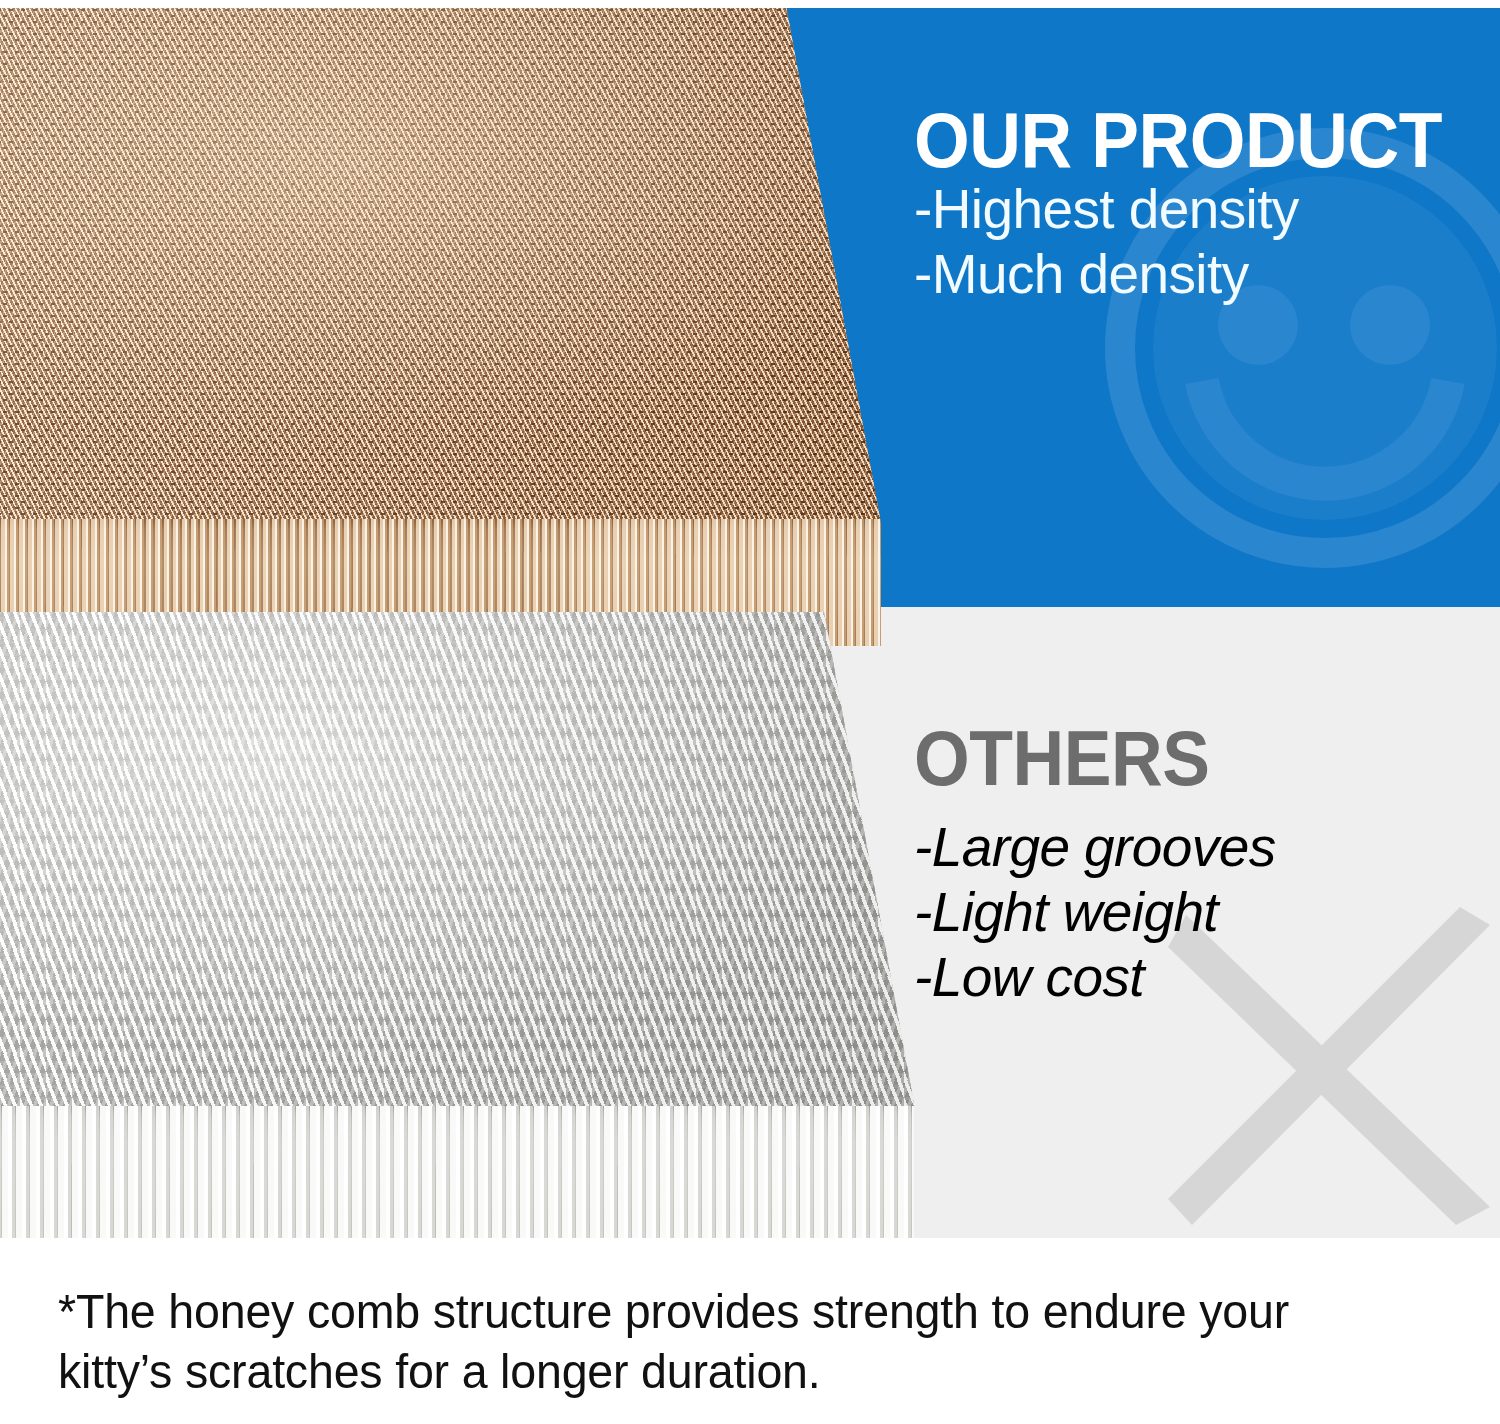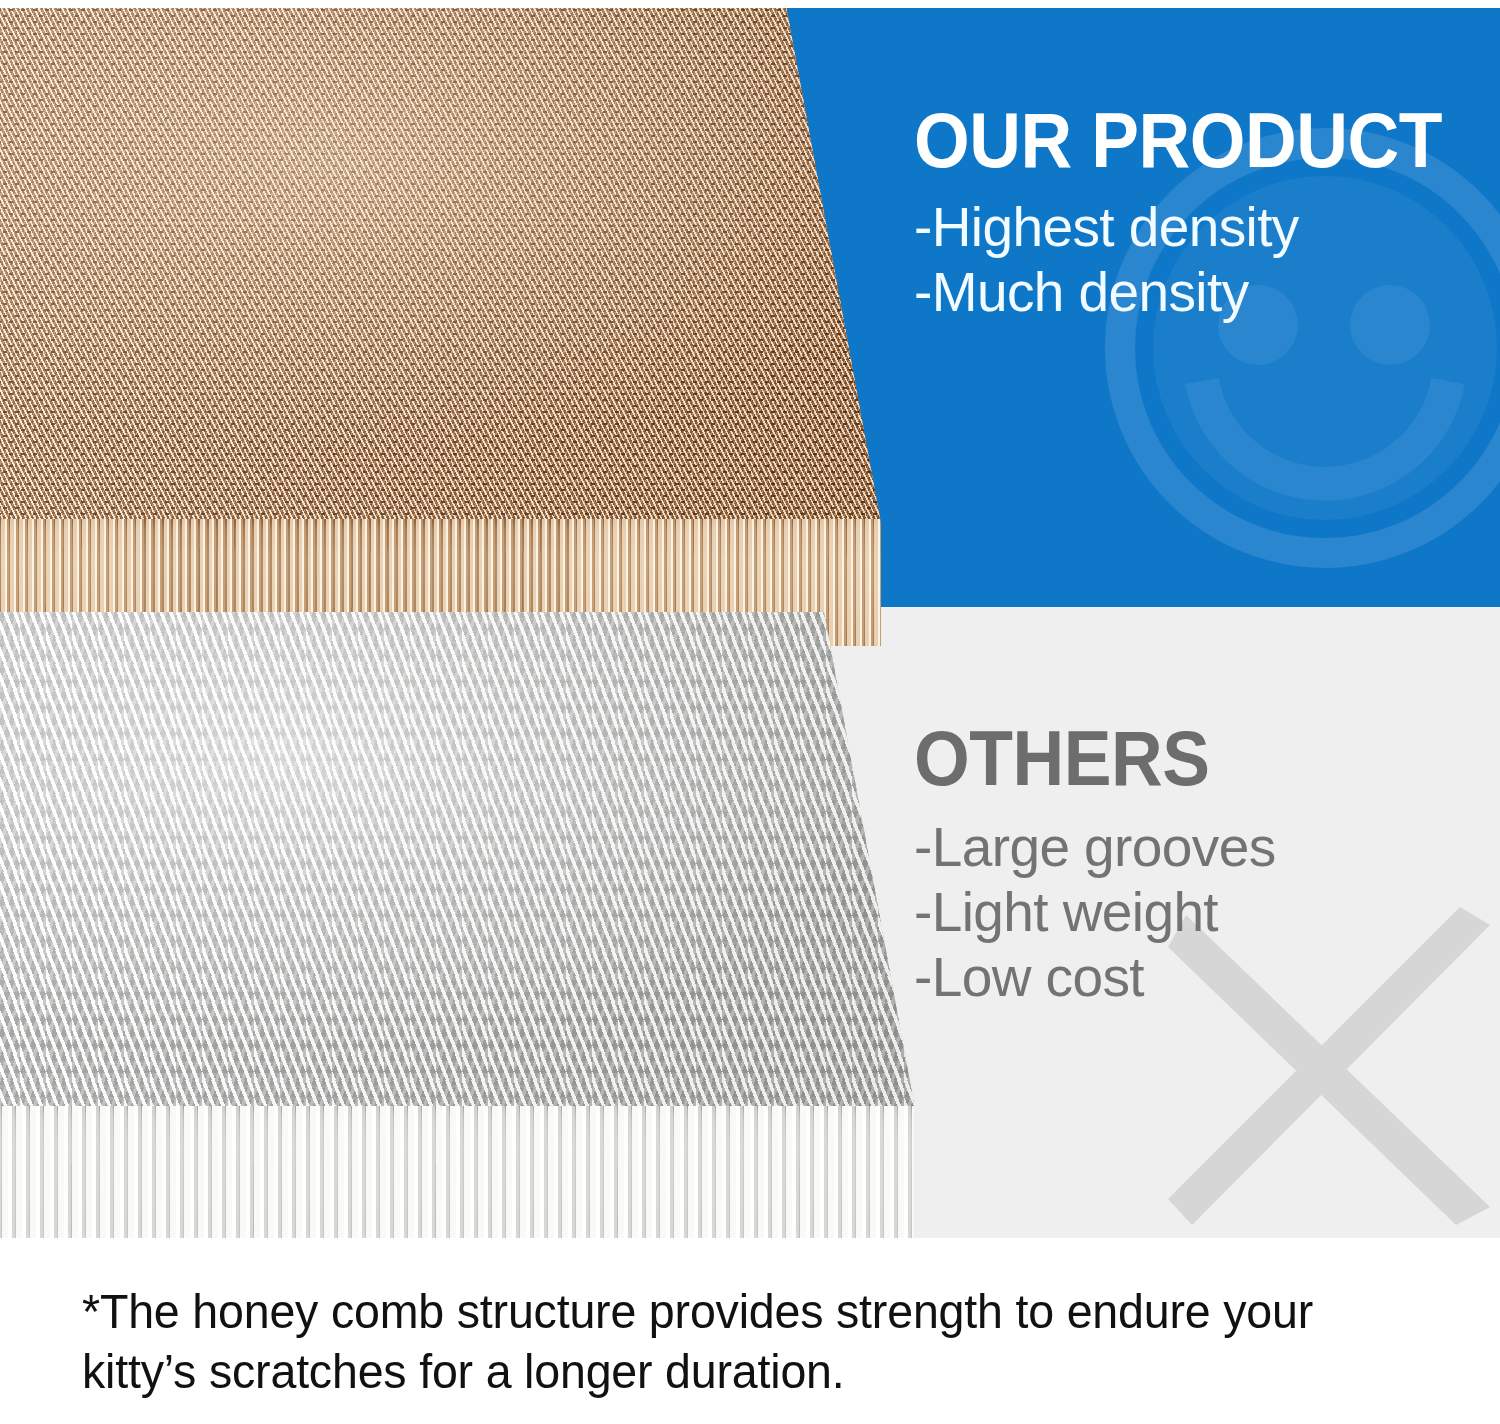--- a/index.html
+++ b/index.html
@@ -216,35 +216,35 @@
     padding: 0;
   }
   .bullets li {
     font-family: "Liberation Sans", sans-serif;
     font-weight: 400;
     font-size: 55px;
     line-height: 1.18;
     white-space: nowrap;
     letter-spacing: -0.6px;
   }
-  .bullets-our { margin-top: 18px; }
+  .bullets-our { }
   .bullets-our li { color: #f2fbff; }
 
   .bullets-other { margin-top: 20px; }
-  .bullets-other li { color: #737373; }
+  .bullets-other li { color: #000000; font-style: italic; }
 
   
   .caption {
     position: absolute;
     left: 0; top: 1238px;
     width: 1500px;
     height: 186px;
     background: #ffffff;
     box-sizing: border-box;
-    padding: 44px 58px 0 82px;
+    padding: 44px 58px 0 58px;
   }
   .caption p {
     margin: 0;
     font-family: "Liberation Sans Narrow", "Liberation Sans", sans-serif;
     font-size: 49px;
     line-height: 1.22;
     color: #111111;
     letter-spacing: -0.2px;
     transform: scaleX(0.95);
     transform-origin: left top;

